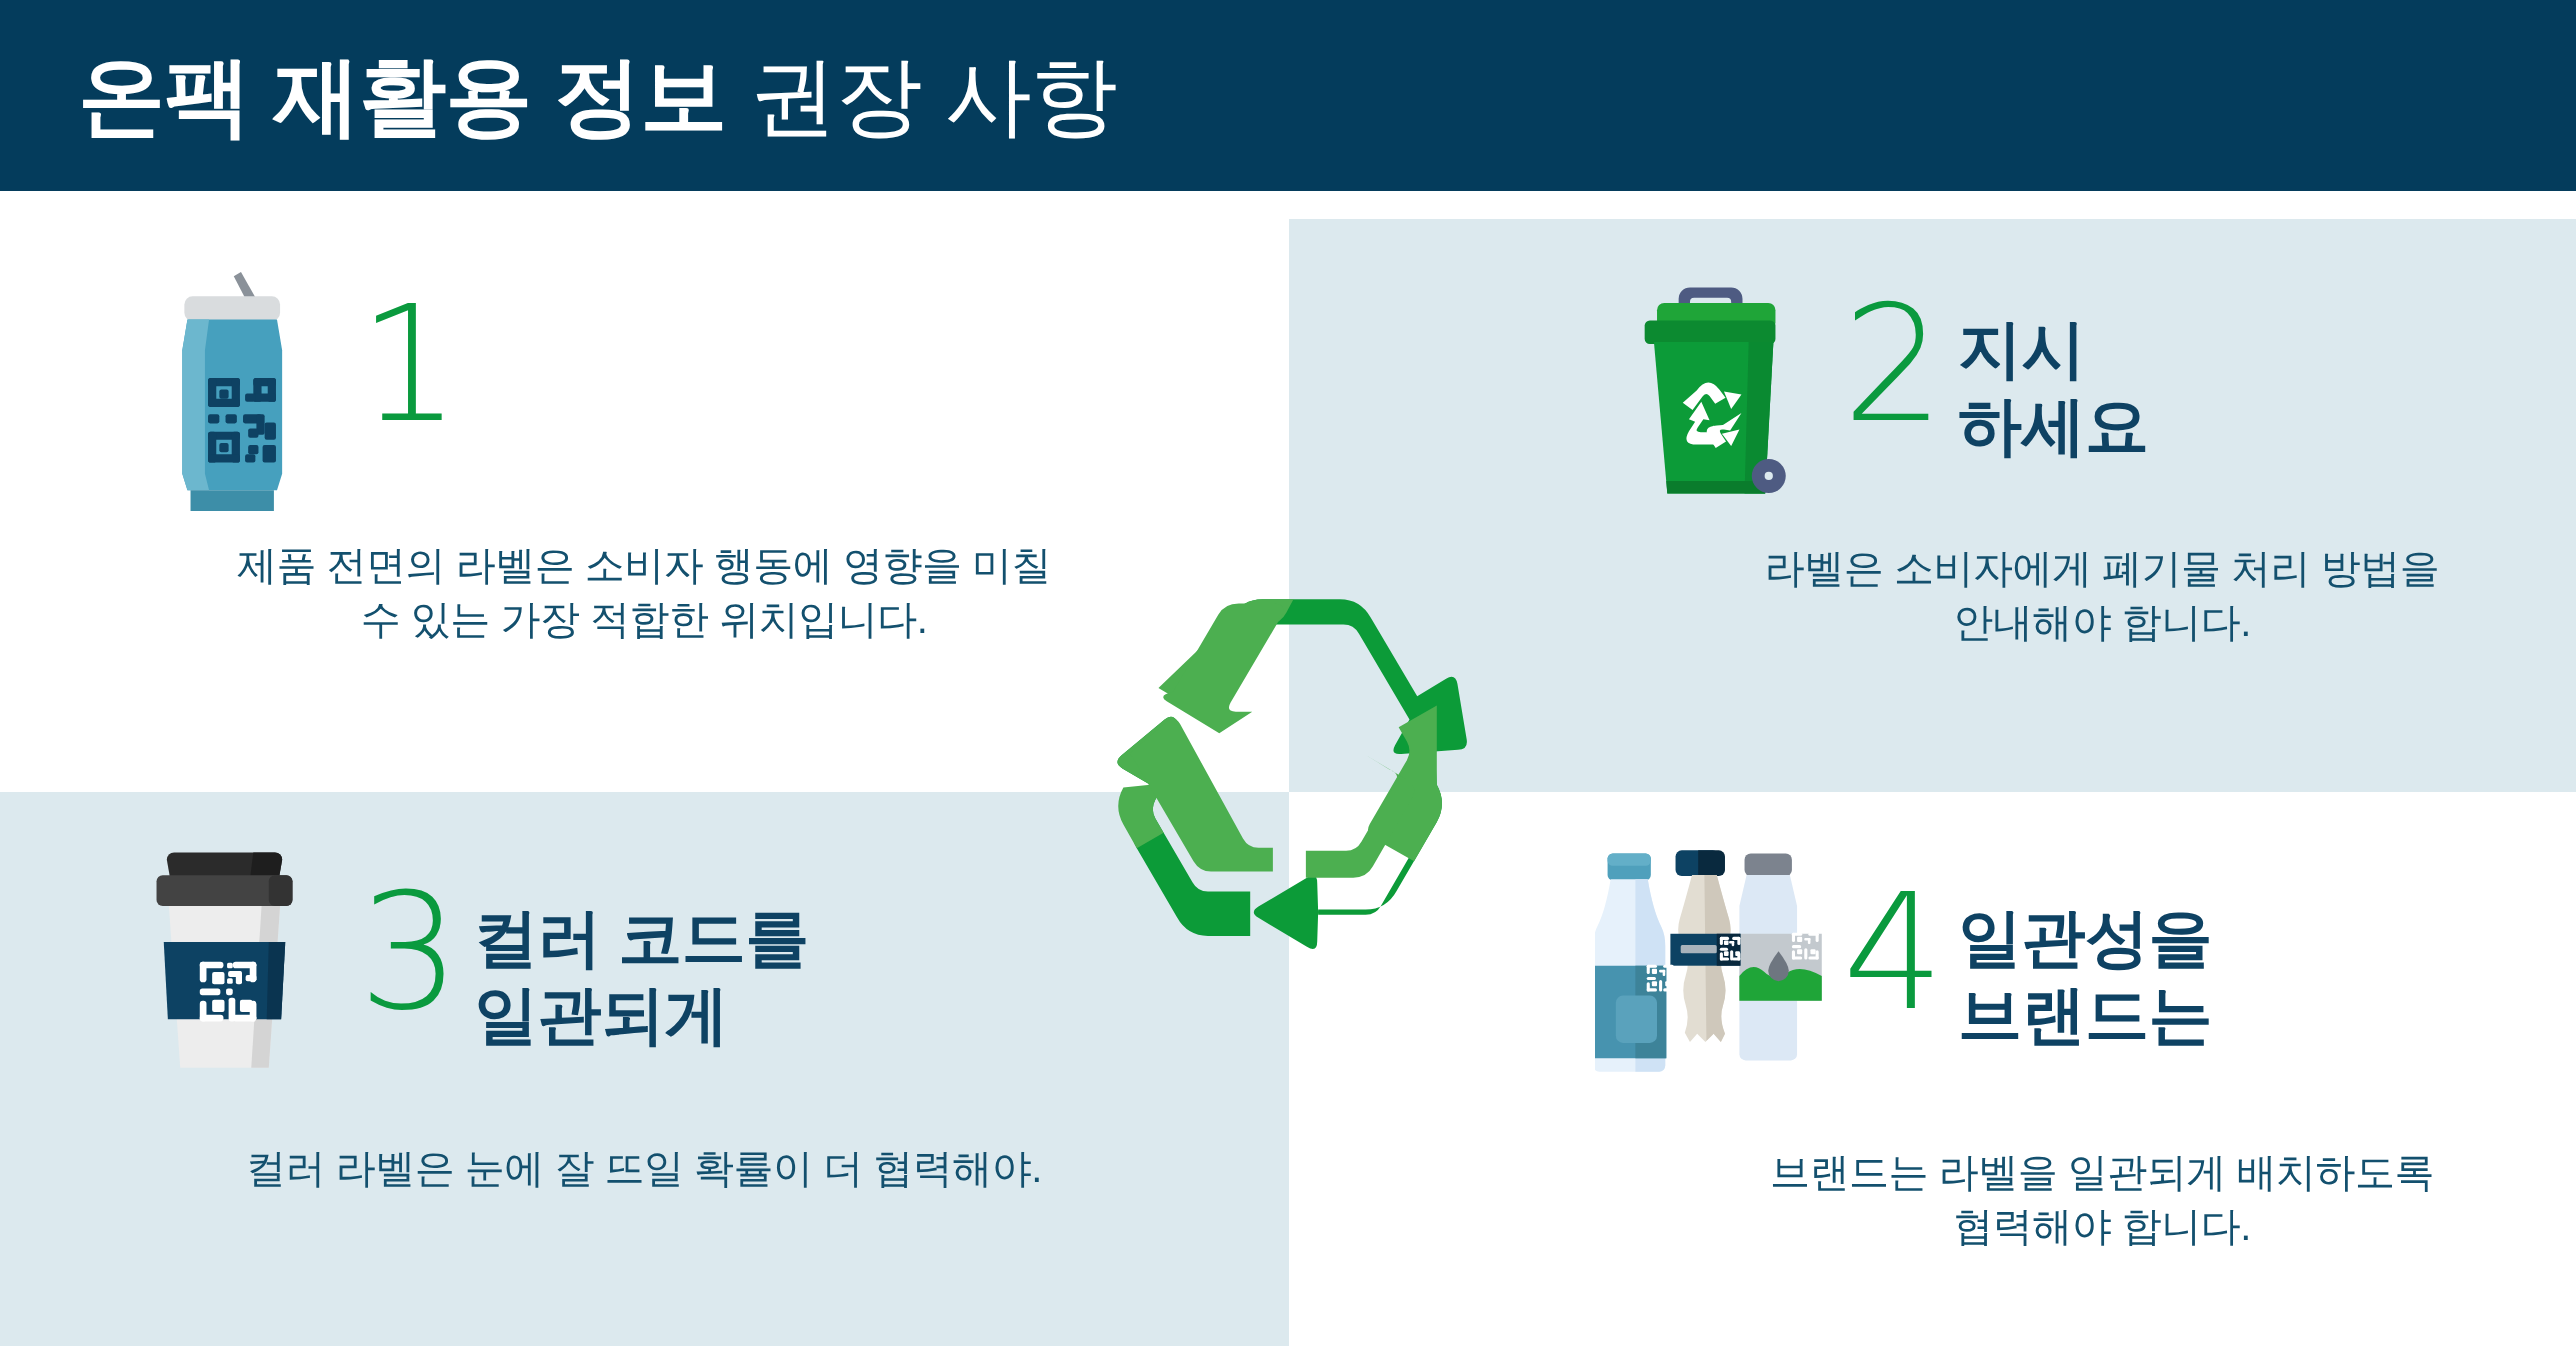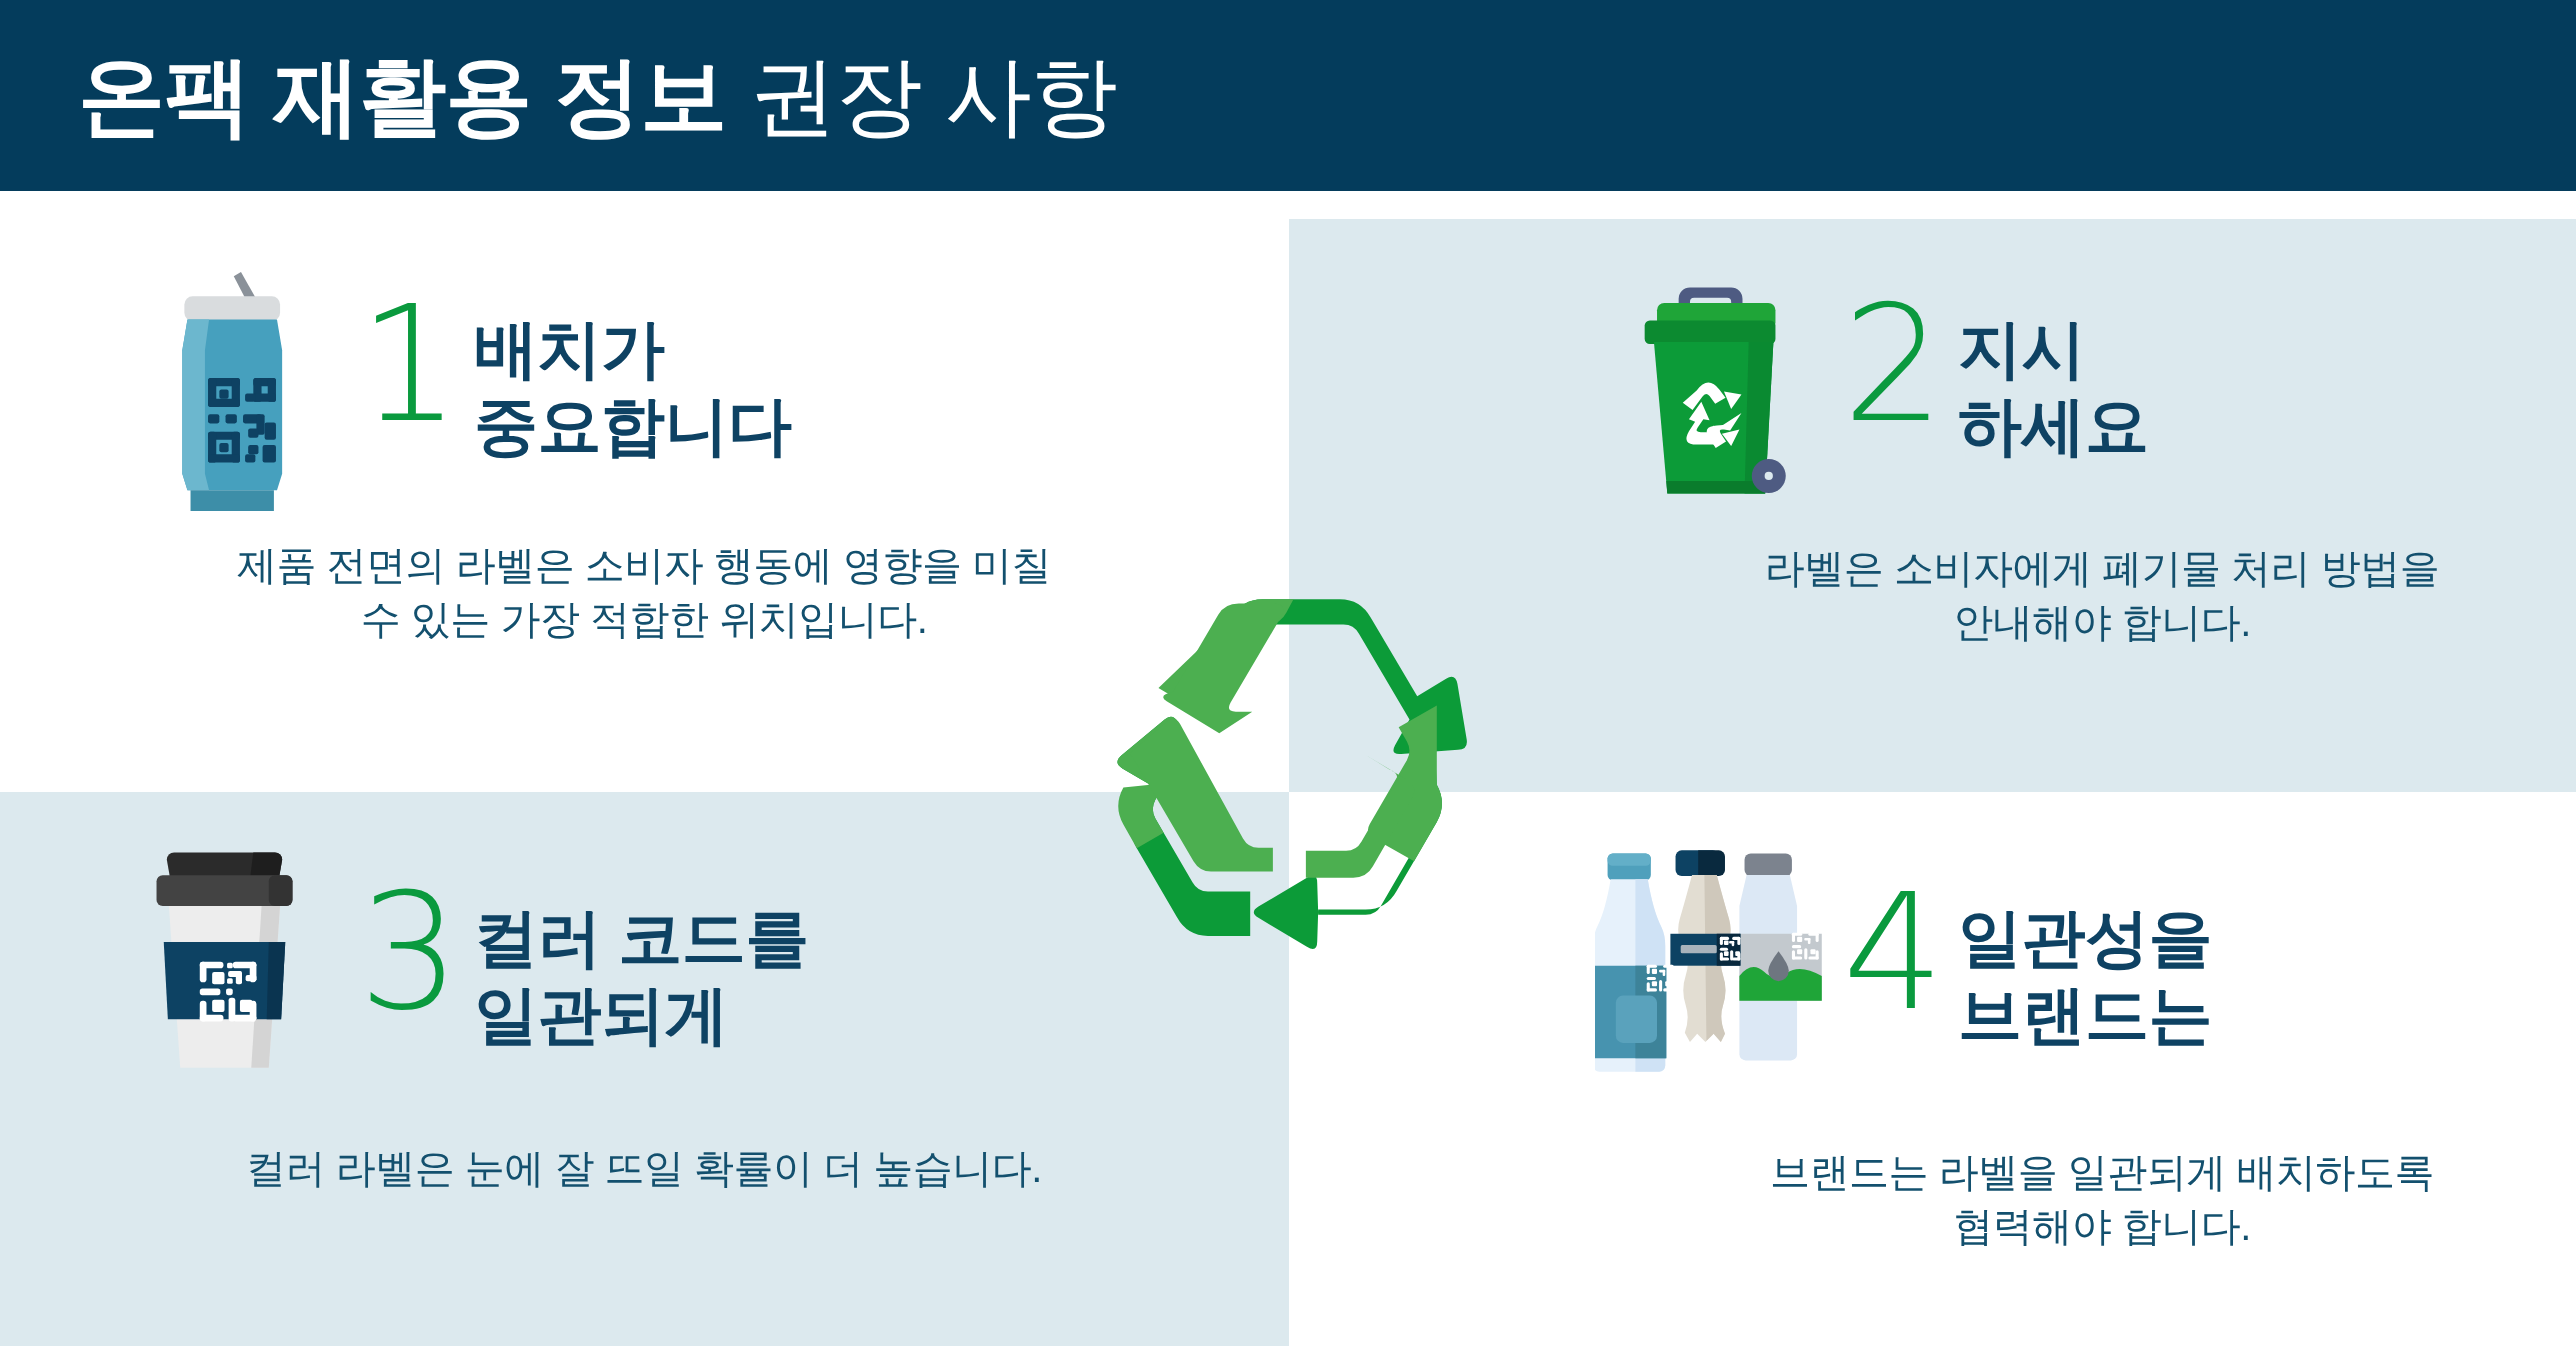--- a/index.html
+++ b/index.html
@@ -142,22 +142,20 @@
             <rect x="140" y="340" width="18" height="18" rx="4"></rect>
             <rect x="196" y="312" width="20" height="18" rx="4"></rect>
             <rect x="228" y="300" width="22" height="34" rx="4"></rect>
             <rect x="196" y="344" width="20" height="18" rx="4"></rect>
             <rect x="224" y="344" width="26" height="34" rx="4"></rect>
             <rect x="190" y="362" width="20" height="16" rx="4"></rect>
           </g>
         </svg>
       </div>
       <div class="num">1</div>
-      <div class="heading">배치가
-중요합니다</div>
     </div>
     <div class="caption">제품 전면의 라벨은 소비자 행동에 영향을 미칠
 수 있는 가장 적합한 위치입니다.</div>
   </div>
 
   <div class="cell cell-2">
     <div class="row">
       <div class="icon-wrap">
         <svg width="170" height="242" viewBox="0 0 330 470" aria-hidden="true">
           <path d="M130 32 h80 a22 22 0 0 1 22 22 v36 h-22 v-30 a8 8 0 0 0 -8 -8 h-64 a8 8 0 0 0 -8 8 v30 h-22 v-36 a22 22 0 0 1 22 -22 z" fill="#4E5B82"></path>
@@ -218,21 +216,21 @@
             <rect x="190" y="320" width="24" height="24" rx="4"></rect>
             <rect x="209" y="322" width="13" height="40" rx="6"></rect>
             <rect x="176" y="349" width="46" height="13" rx="6"></rect>
           </g>
         </svg>
       </div>
       <div class="num">3</div>
       <div class="heading">컬러 코드를
 일관되게</div>
     </div>
-    <div class="caption">컬러 라벨은 눈에 잘 뜨일 확률이 더 높습니다.</div>
+    <div class="caption">컬러 라벨은 눈에 잘 뜨일 확률이 더 협력해야.</div>
   </div>
 
   <div class="cell cell-4">
     <div class="row">
       <div class="icon-wrap">
         <svg width="227" height="242" viewBox="0 0 440 470" aria-hidden="true">
 
           <rect x="290" y="30" width="92" height="44" rx="12" fill="#7C838E"></rect>
           <path d="M294 72 h84 l14 60 v288 a12 12 0 0 1 -12 12 h-88 a12 12 0 0 1 -12 -12 v-288 z" fill="#DCE8F5"></path>
           <path d="M280 186 h160 v130 h-160 z" fill="#C3C9CE"></path>

